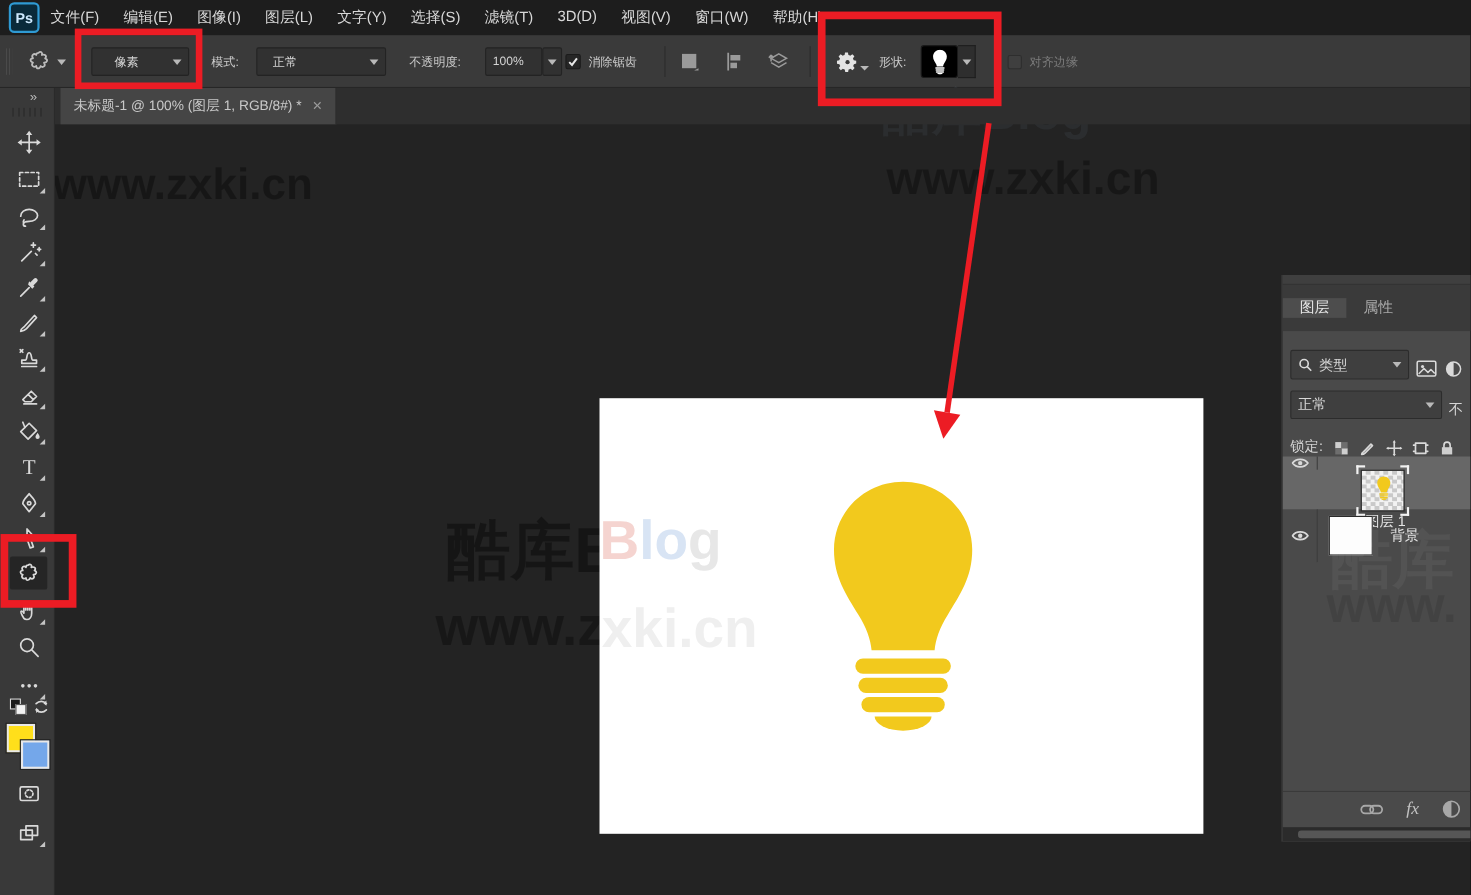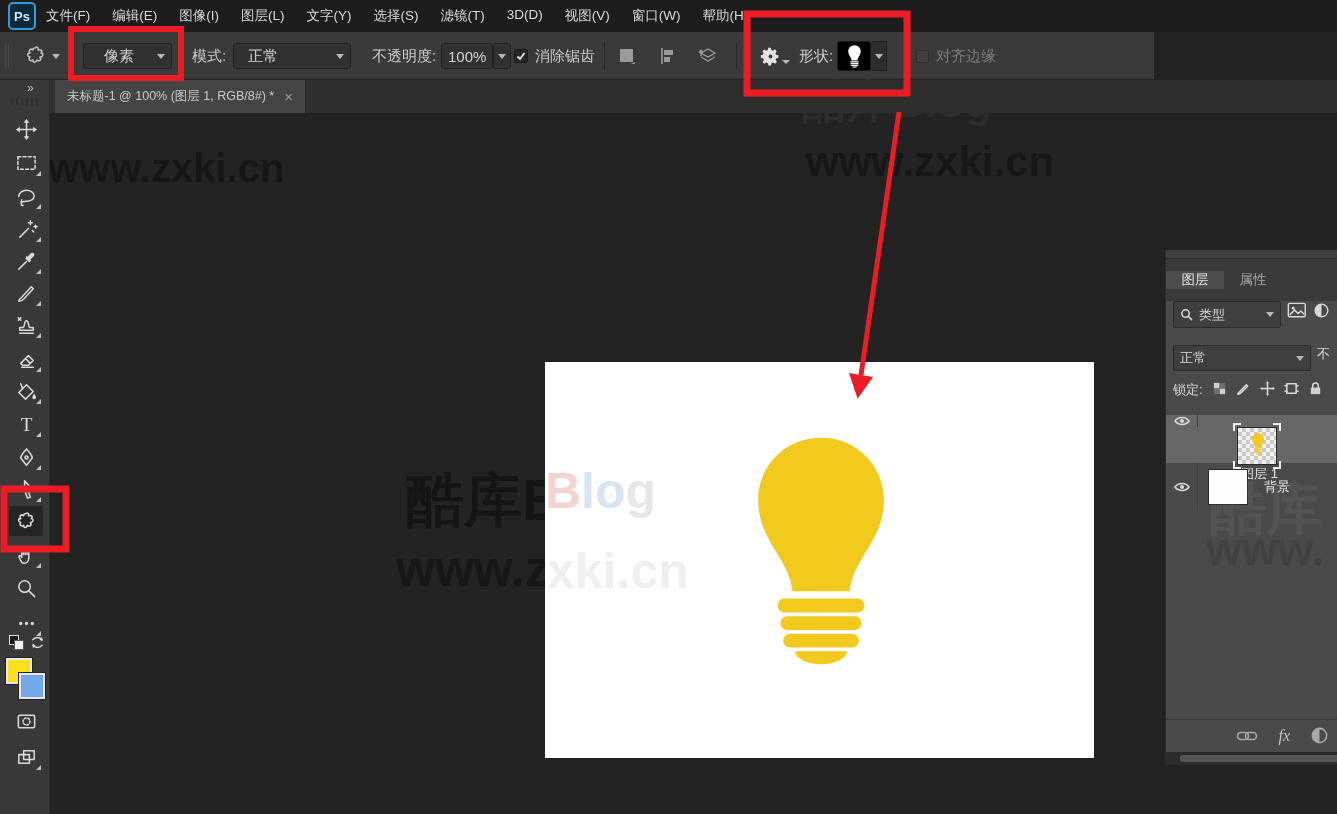--- a/index.html
+++ b/index.html
@@ -11,22 +11,22 @@
   }
   
   .menubar { position:absolute; left:0; top:0; width:1337px; height:32px;
     background:#1d1d1d; display:flex; align-items:center; color:#d8d8d8; font-size:13.5px; }
   .ps-logo { position:absolute; left:8px; top:2px; width:28px; height:28px;
     background:#0a2a3a; border:2px solid #2f9ad3; border-radius:5px;
     color:#cfeaff; font-size:13px; font-weight:bold; display:flex; align-items:center; justify-content:center; }
   .menu-items { display:flex; margin-left:42px; gap:14px; }
   .menu-items span { padding:2px 4px; white-space:nowrap; }
   
-  .optionsbar { position:absolute; left:0; top:32px; width:1154px; height:48px;
-    background:#3a3a3a; border-bottom:1px solid #262626; color:#cccccc; font-size:15px; }
+  .optionsbar { position:absolute; left:0; top:32px; width:1337px; height:48px;
+    background:#3a3a3a; border-bottom:1px solid #262626; color:#cccccc; font-size:11px; }
   .ob { position:absolute; top:0; height:48px; display:flex; align-items:center; }
   .ob-grip { left:5px; width:6px; top:12px; height:24px;
     background:repeating-linear-gradient(90deg,#4a4a4a 0 1px,transparent 1px 3px); position:absolute; }
   .dd { background:#313131; border:1px solid #232323; border-radius:2px;
     display:flex; align-items:center; justify-content:space-between; padding:0 6px; color:#d4d4d4; }
   .chev { width:0; height:0; border-left:4px solid transparent; border-right:4px solid transparent;
     border-top:5px solid #b9b9b9; }
   .vsep { position:absolute; top:10px; width:1px; height:28px; background:#2b2b2b; }
   .cbx { width:14px; height:14px; background:#262626; border:1px solid #1b1b1b; border-radius:2px;
     display:flex; align-items:center; justify-content:center; }
@@ -66,21 +66,21 @@
     background:#ffffff; overflow:hidden; }
   
   .wm { position:absolute; white-space:nowrap; font-weight:bold; pointer-events:none; }
   
   .panel { position:absolute; left:1165px; top:250px; width:172px; height:515px;
     background:#4a4a4a; border-left:1px solid #2d2d2d; overflow:hidden; color:#d6d6d6; font-size:13px; }
   .panel-topstrip { height:9px; background:#3f3f3f; border-bottom:1px solid #323232; }
   .panel-tabs { height:42px; background:#3a3a3a; display:flex; align-items:center; }
   .ptab { width:58px; display:flex; align-items:center; justify-content:center; color:#a8a8a8; font-size:13.5px; }
   .ptab.active { background:#4d4d4d; color:#e6e6e6; }
-  .prow { display:flex; align-items:flex-start; padding:0 7px; gap:6px; }
+  .prow { display:flex; align-items:flex-end; padding:0 7px; gap:6px; }
   .pdd { background:#3f3f3f; border:1px solid #2c2c2c; border-radius:2px; height:27px;
     display:flex; align-items:center; padding:0 6px; gap:6px; }
   .layer-row { display:flex; align-items:center; height:48px; }
   .layer-row.selected { background:#676767;flex-direction:column; }
   .eye-col { width:32px; display:flex; align-items:center; justify-content:center; align-self:stretch;
     border-right:1px solid #3e3e3e; }
   .thumb-wrap { position:relative; margin-left:10px; }
   .thumb { width:40px; height:38px; border:1px solid #2a2a2a; position:relative; overflow:hidden; }
   .thumb.checker { background:repeating-conic-gradient(#c9c9c9 0 25%, #f2f2f2 0 50%); background-size:8px 8px; }
   .thumb.white { background:#fdfdfd; }

